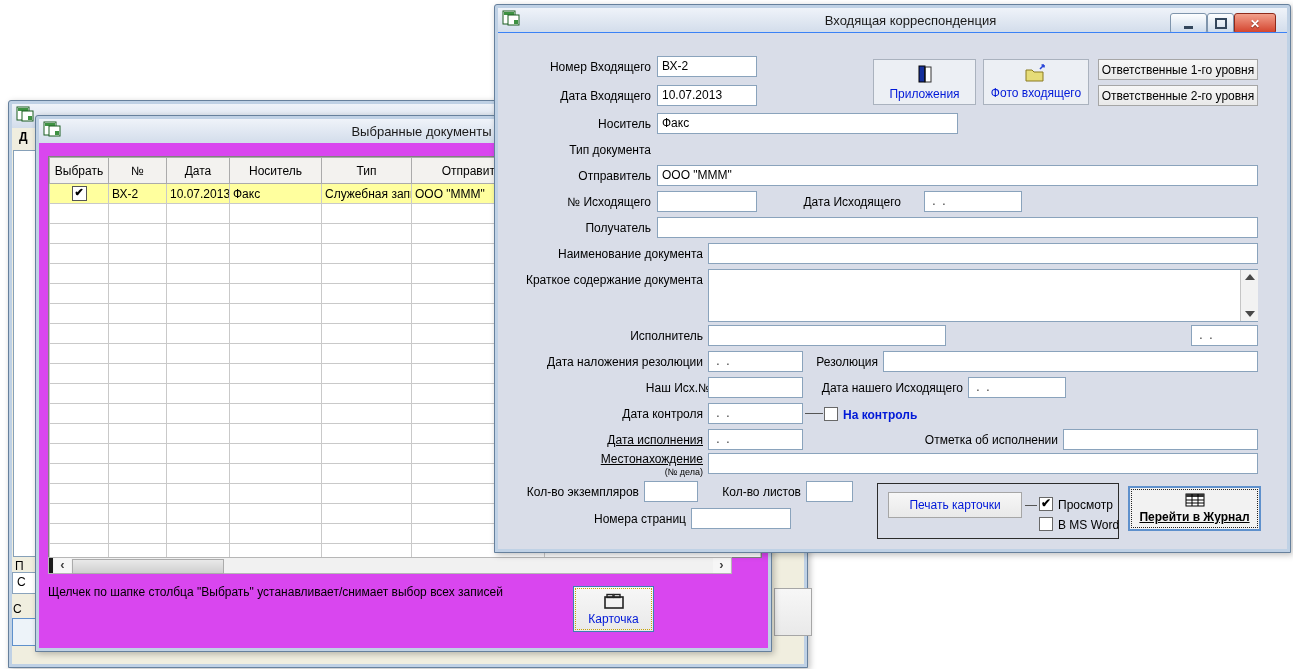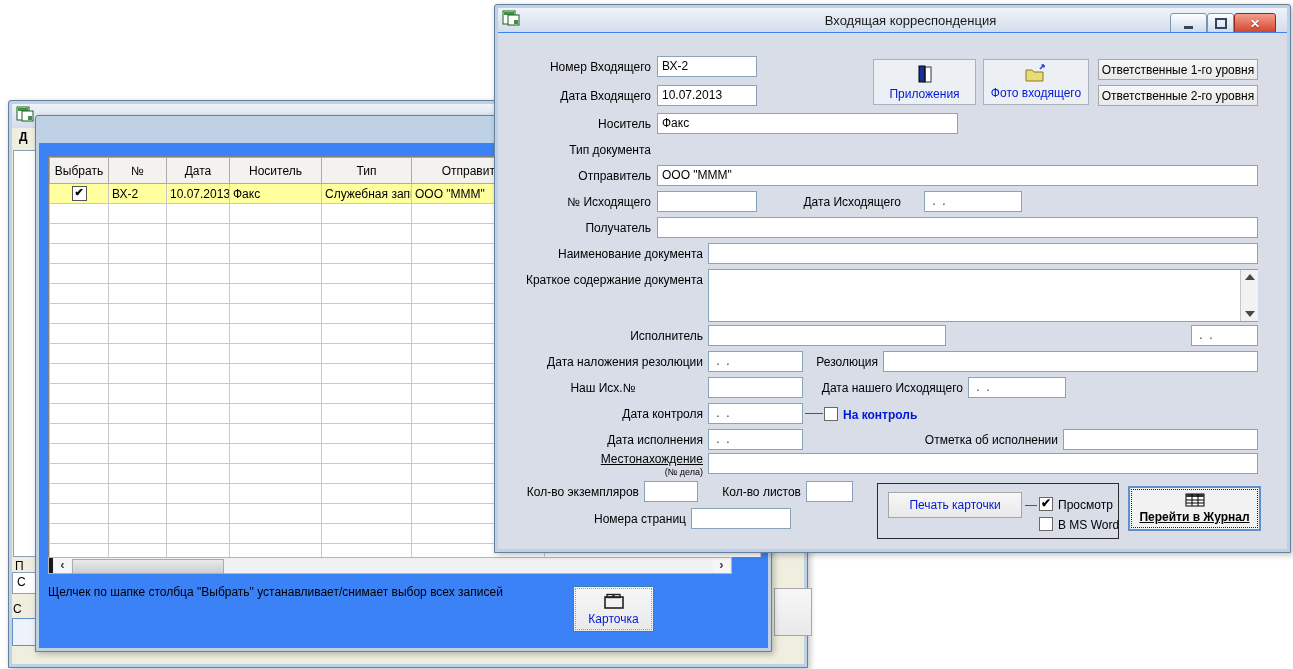--- a/index.html
+++ b/index.html
@@ -77,21 +77,32 @@
     <div style="position:absolute;left:1px;top:22px;width:140px;height:405px;background:#fff;border:1px solid #86A0B8;"></div>
     <div class="frag" style="left:3px;top:431px;">П</div>
     <div class="inp" style="left:0px;top:444px;width:34px;height:22px;">С</div>
     <div class="frag" style="left:1px;top:474px;">С</div>
     <div style="position:absolute;left:0px;top:490px;width:36px;height:26px;background:#EDF3F9;border:1px solid #5E90CC;"></div>
     <div class="btn" style="left:762px;top:460px;width:38px;height:48px;"></div>
   </div>
 </div>
 
 <div class="win" style="left:35px;top:115px;width:737px;height:537px;z-index:2;">
-  <div class="client" style="background:#3b82f6;">
+  <div class="tbar">
+    <span class="ticon">
+      <svg width="18" height="16" viewBox="0 0 18 16">
+        <rect x="1" y="1" width="12" height="13" fill="#fff" stroke="#1b5e20"></rect>
+        <rect x="2" y="2" width="10" height="3" fill="#3E9242"></rect>
+        <rect x="6" y="5" width="11" height="10" fill="#fff" stroke="#1b5e20"></rect>
+        <rect x="12" y="10" width="4" height="4" fill="#3E9242"></rect>
+      </svg>
+    </span>
+    <div class="ttext">Выбранные документы</div>
+  </div>
+  <div class="client" style="background:#d946ef;">
 
     <div class="tblwrap" style="left:9px;top:13px;width:712px;height:400px;">
       <table class="grid" style="width:711px;">
         <colgroup>
           <col style="width:59px">
             <col style="width:58px">
             <col style="width:63px">
           <col style="width:92px">
             <col style="width:90px">
             <col style="width:133px">
@@ -366,32 +377,32 @@
 
     <div class="lb" style="left:55px;top:296px;width:150px;">Исполнитель</div>
     <div class="inp" style="left:210px;top:292px;width:238px;"></div>
     <div class="inp dots" style="left:693px;top:292px;width:67px;"> .  .</div>
 
     <div class="lb" style="left:5px;top:322px;width:200px;">Дата наложения резолюции</div>
     <div class="inp dots" style="left:210px;top:318px;width:95px;"> .  .</div>
     <div class="lb" style="left:280px;top:322px;width:100px;">Резолюция</div>
     <div class="inp" style="left:385px;top:318px;width:375px;"></div>
 
-    <div class="lb" style="left:5px;top:348px;width:200px;text-align:center;">Наш Исх.№</div>
+    <div class="lb" style="left:13px;top:348px;width:200px;">Наш Исх.№</div>
     <div class="inp" style="left:210px;top:344px;width:95px;"></div>
     <div class="lb" style="left:315px;top:348px;width:150px;">Дата нашего Исходящего</div>
     <div class="inp dots" style="left:470px;top:344px;width:98px;"> .  .</div>
 
     <div class="lb" style="left:5px;top:374px;width:200px;">Дата контроля</div>
     <div class="inp dots" style="left:210px;top:370px;width:95px;"> .  .</div>
     <div class="hline" style="left:307px;top:380px;width:18px;"></div>
     <div class="cb" style="left:326px;top:374px;"></div>
     <div class="lb lbl-left blue bold" style="left:345px;top:375px;">На контроль</div>
 
-    <div class="lb" style="left:5px;top:400px;width:200px;">Дата исполнения</div>
+    <div class="lb" style="left:5px;top:400px;width:200px;text-decoration:underline;">Дата исполнения</div>
     <div class="inp dots" style="left:210px;top:396px;width:95px;"> .  .</div>
     <div class="lb" style="left:410px;top:400px;width:150px;">Отметка об исполнении</div>
     <div class="inp" style="left:565px;top:396px;width:195px;"></div>
 
     <div class="lb" style="left:5px;top:419px;width:200px;text-decoration:underline;">Местонахождение</div>
     <div class="lb" style="left:5px;top:432px;width:200px;font-size:9px;">(№ дела)</div>
     <div class="inp" style="left:210px;top:420px;width:550px;"></div>
 
     <div class="lb" style="left:3px;top:452px;width:138px;">Кол-во экземпляров</div>
     <div class="inp" style="left:146px;top:448px;width:54px;"></div>

